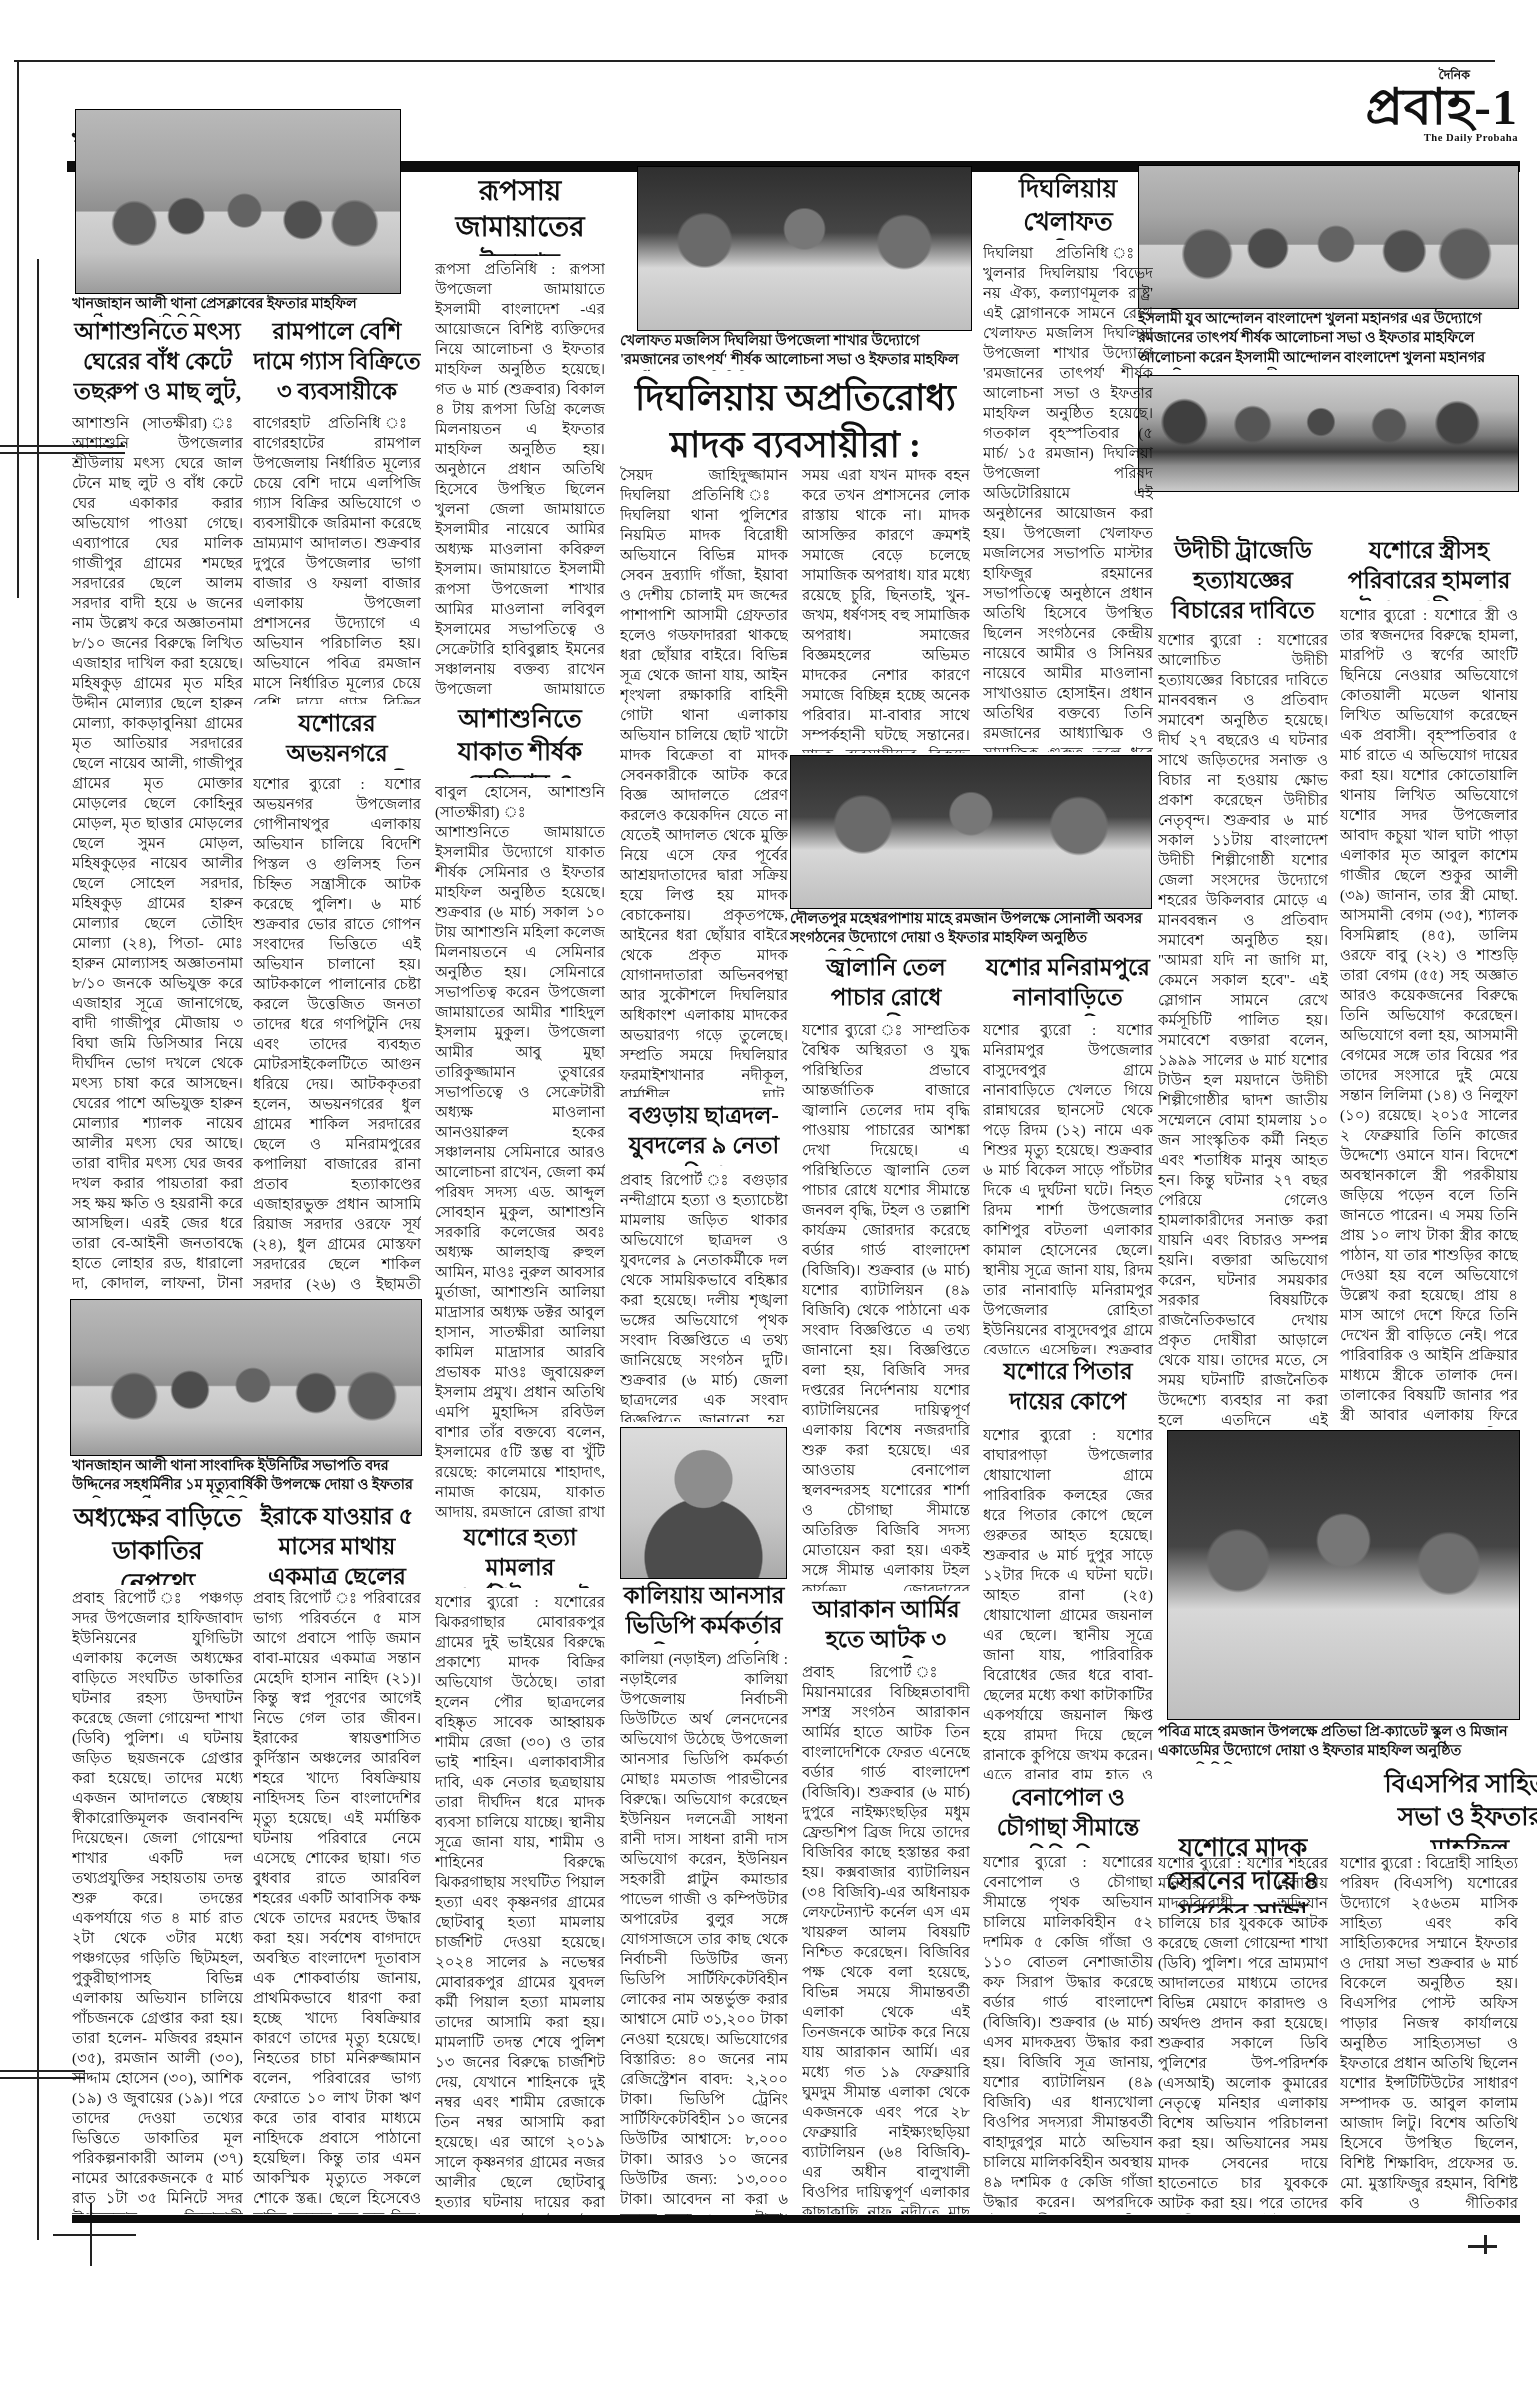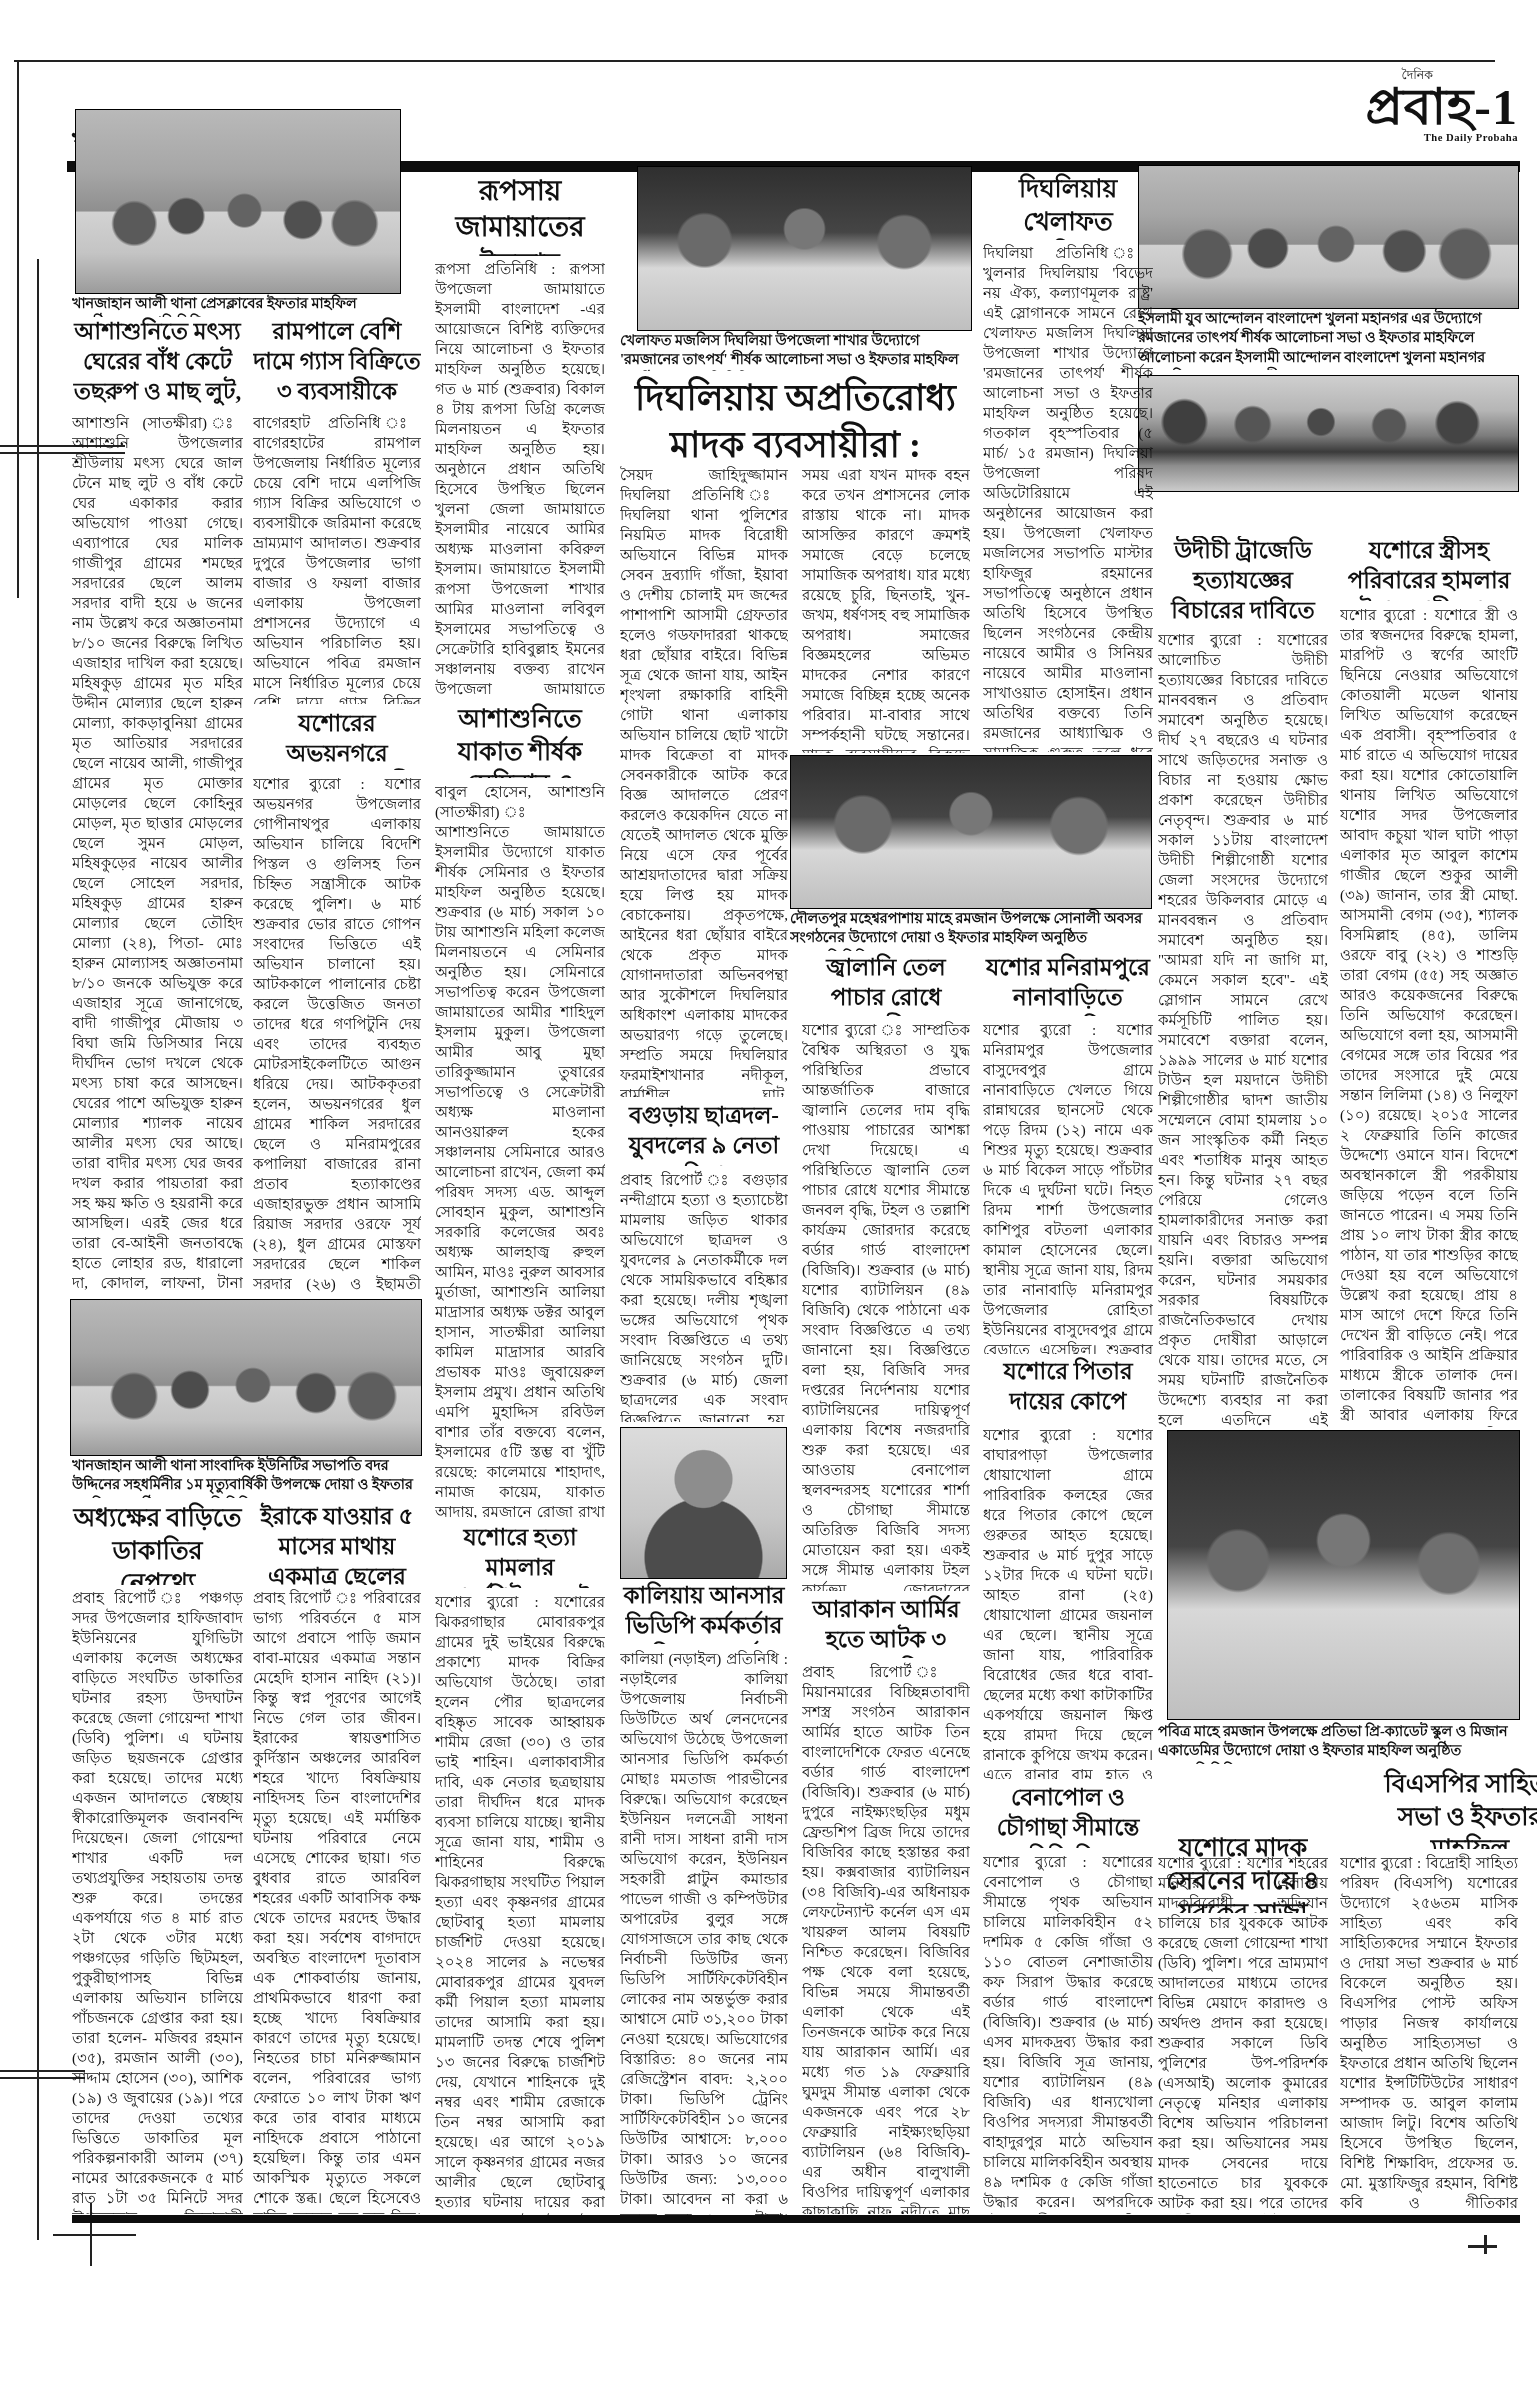--- a/index.html
+++ b/index.html
@@ -2,21 +2,21 @@
 <html><head>
 <meta charset="utf-8">
 <style>
   html,body{margin:0;padding:0;background:#e8e8e8;}
   #page{position:relative;width:1537px;height:2402px;background:#ffffff;overflow:hidden;
         font-family:"Liberation Serif","DejaVu Sans",serif;color:#111;}
   .abs{position:absolute;}
   
   .dateline{font-size:22px;font-weight:700;letter-spacing:0.5px;}
   .masthead{text-align:right;line-height:1;}
-  .masthead .pre{font-size:12.5px;font-weight:400;display:block;margin-right:85px;text-align:right;}
+  .masthead .pre{font-size:12.5px;font-weight:700;display:block;margin-right:48px;text-align:right;}
   .masthead .main{font-size:50px;font-weight:800;letter-spacing:1px;display:block;}
   .masthead .sub{font-size:10.6px;font-weight:700;display:block;margin-top:1.9px;letter-spacing:0.5px;}
   .bar{background:#0d0d0d;}
   .grayline{background:#222;}
   
   .photo{border:1px solid #000;background:
      radial-gradient(circle at 18% 62%, #5a5a5a 0 7%, transparent 8%),
      radial-gradient(circle at 34% 58%, #4c4c4c 0 7%, transparent 8%),
      radial-gradient(circle at 52% 55%, #636363 0 8%, transparent 9%),
      radial-gradient(circle at 70% 60%, #505050 0 7%, transparent 8%),

